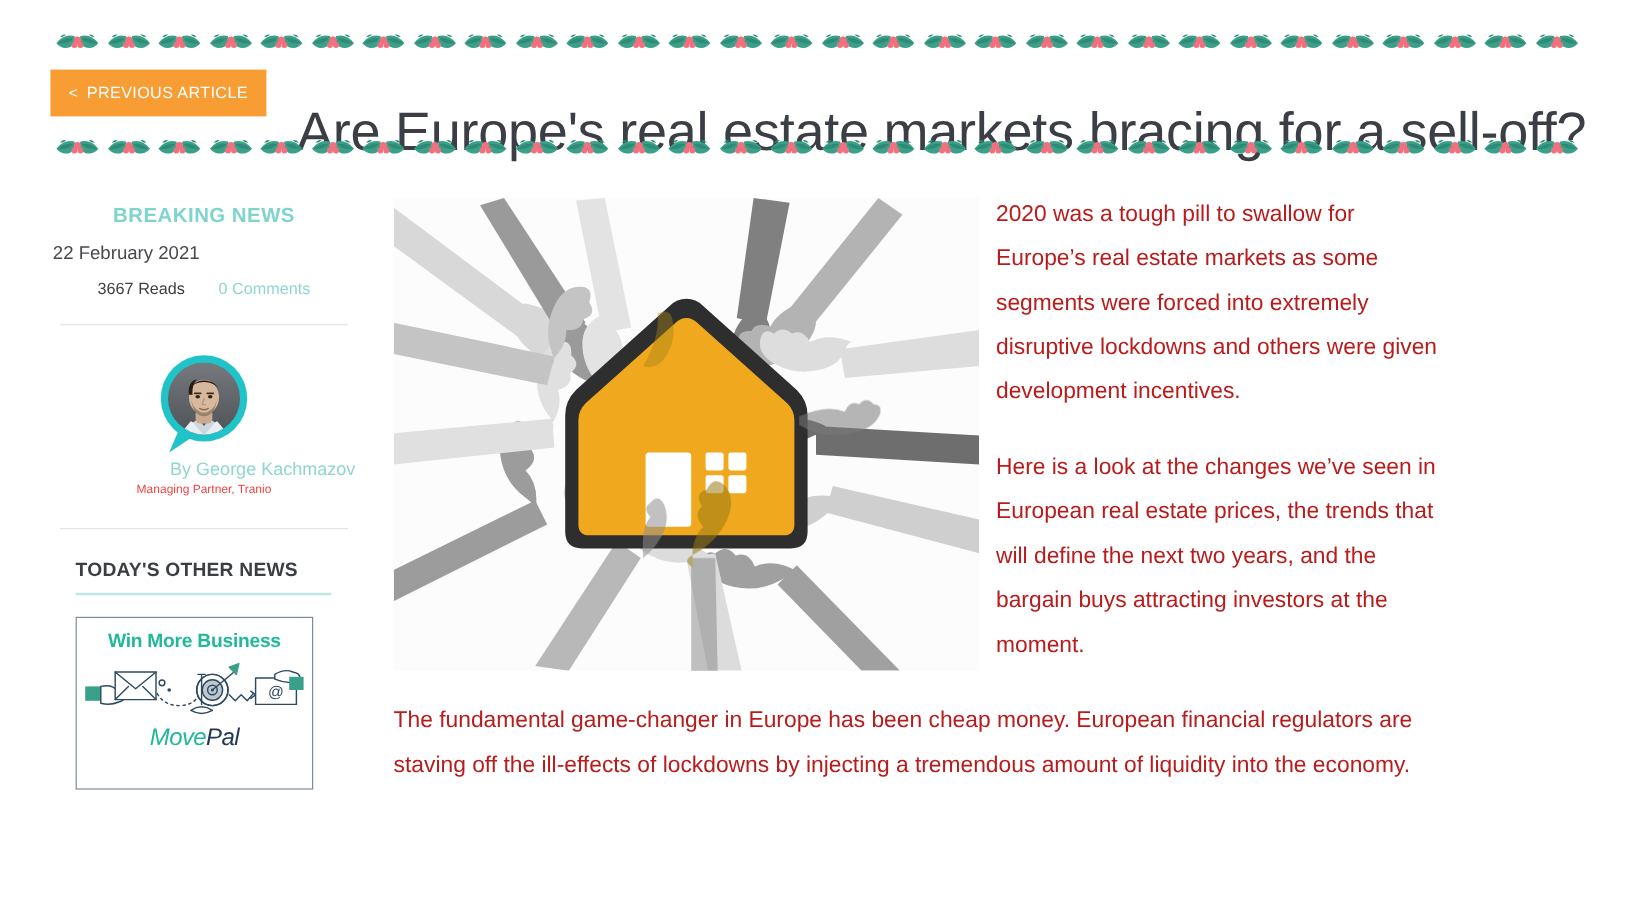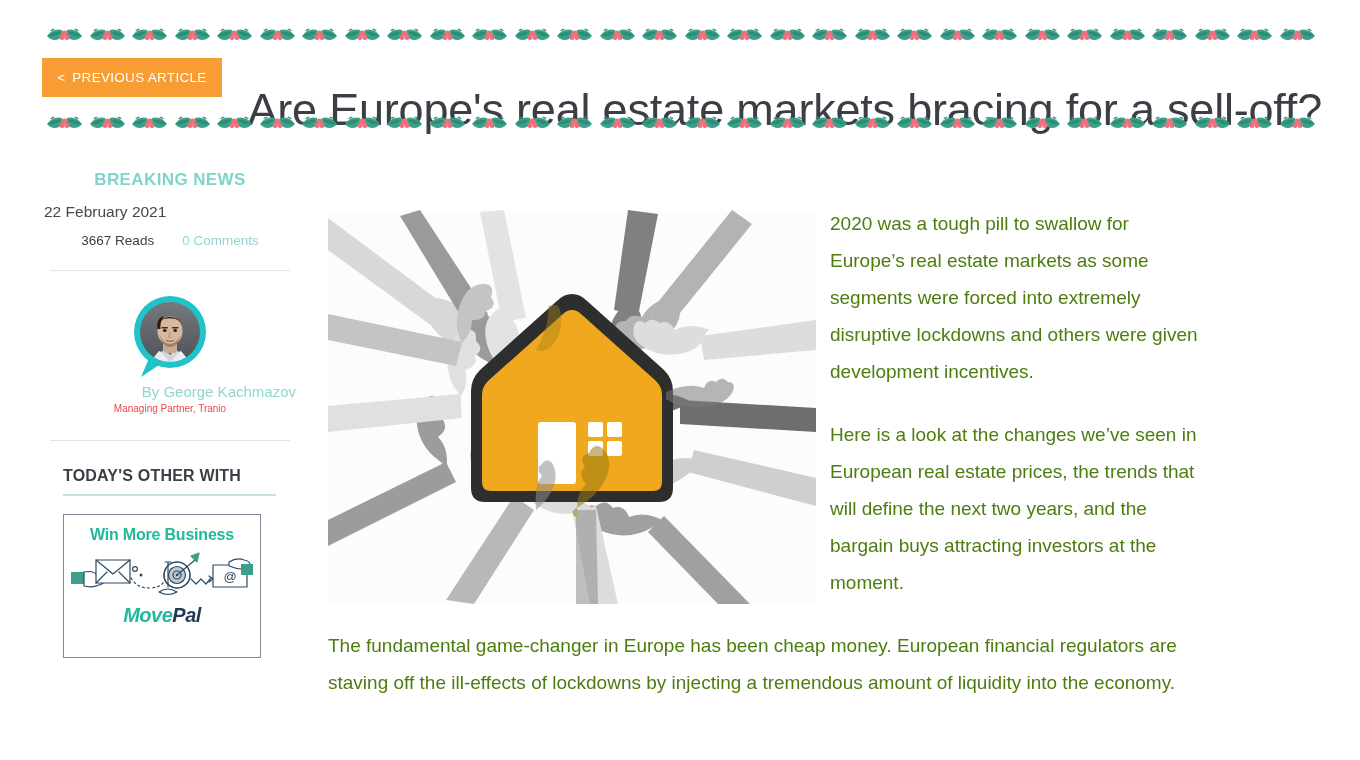--- a/index.html
+++ b/index.html
@@ -202,38 +202,37 @@
     letter-spacing: -0.3px;
   }
   .ad-art {
     margin-top: 4px;
     display: flex;
     justify-content: center;
   }
   .ad-logo {
     text-align: center;
     font-size: 20px;
-    font-weight: bold;
+    font-weight: normal;
     font-style: italic;
     margin-top: 2px;
     letter-spacing: -0.5px;
   }
   .ad-logo .move { color: #22b899; }
   .ad-logo .pal  { color: #213a52; }
 
   
   .article-body {
     position: absolute;
     left: 328px;
     top: 8px;
     width: 872px;
     font-size: 19px;
     line-height: 37px;
-    color: #4d7c0f;
-    margin-top: 45px;
+    color: #b91c1c;
   }
   .hero-image {
     float: left;
     width: 488px;
     height: 394px;
     margin: 5px 14px 4px 0;
     background: #fbfbfb;
     position: relative;
     overflow: hidden;
   }
@@ -1215,21 +1214,21 @@
           </g>
         </svg>
       </div>
     </div>
 
     <div class="author-name">By George Kachmazov</div>
     <div class="author-role">Managing Partner, Tranio</div>
 
     <div class="divider2"></div>
 
-    <div class="other-news-title">TODAY'S OTHER WITH</div>
+    <div class="other-news-title">TODAY'S OTHER NEWS</div>
     <div class="other-news-rule"></div>
 
     <div class="ad-box">
       <div class="ad-line1">Win More Business</div>
       <div class="ad-art">
         <svg width="186" height="54" viewBox="0 0 186 54" xmlns="http://www.w3.org/2000/svg">
           <g fill="none" stroke="#2d4a63" stroke-width="1.2" stroke-linecap="round" stroke-linejoin="round">
 
             <rect x="2" y="24" width="13" height="12" fill="#3aa08a" stroke="none"></rect>
             <path d="M15 24 q10 -2 14 4 q5 1 6 4 q0 4 -5 5 q-7 3 -15 1 Z" fill="#fff"></path>

